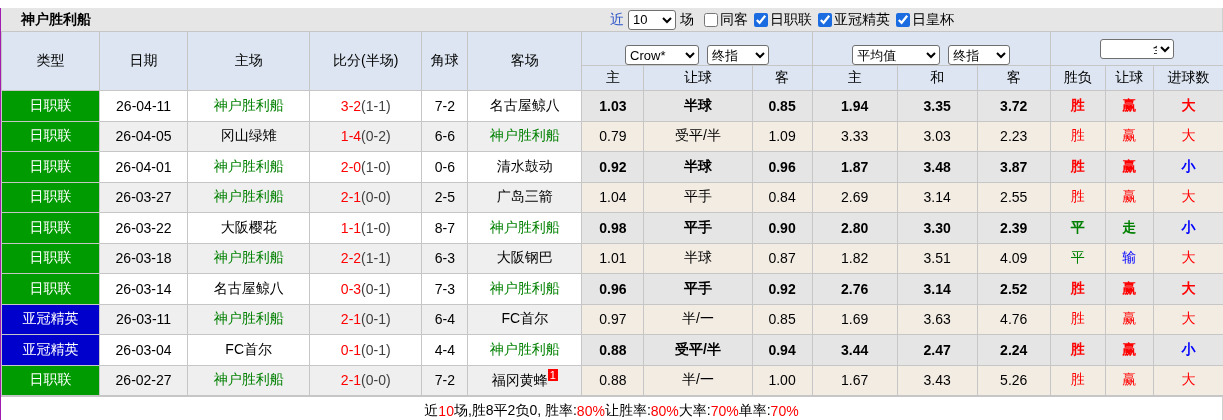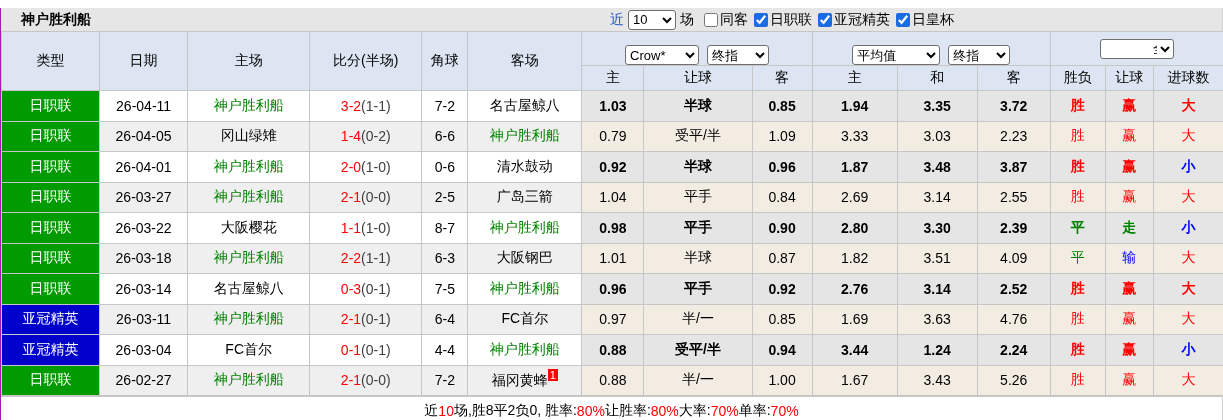--- a/index.html
+++ b/index.html
@@ -232,21 +232,21 @@
             <td class="num-cell">4.09</td>
             <td class="num-cell t-green">平</td>
             <td class="num-cell t-blue">输</td>
             <td class="num-cell t-red">大</td>
           </tr>
           <tr class="row-odd">
             <td class="lg-green">日职联</td>
             <td>26-03-14</td>
             <td class="team t-black">名古屋鲸八</td>
             <td><span class="t-red">0-3</span><span class="score-half">(0-1)</span></td>
-            <td>7-5</td>
+            <td>7-3</td>
             <td class="team t-green"><span>神户胜利船</span></td>
             <td class="num-cell">0.96</td>
             <td class="num-cell">平手</td>
             <td class="num-cell">0.92</td>
             <td class="num-cell">2.76</td>
             <td class="num-cell">3.14</td>
             <td class="num-cell">2.52</td>
             <td class="num-cell t-red">胜</td>
             <td class="num-cell t-red">赢</td>
             <td class="num-cell t-red">大</td>
@@ -272,21 +272,21 @@
             <td class="lg-blue">亚冠精英</td>
             <td>26-03-04</td>
             <td class="team t-black">FC首尔</td>
             <td><span class="t-red">0-1</span><span class="score-half">(0-1)</span></td>
             <td>4-4</td>
             <td class="team t-green"><span>神户胜利船</span></td>
             <td class="num-cell">0.88</td>
             <td class="num-cell">受平/半</td>
             <td class="num-cell">0.94</td>
             <td class="num-cell">3.44</td>
-            <td class="num-cell">1.24</td>
+            <td class="num-cell">2.47</td>
             <td class="num-cell">2.24</td>
             <td class="num-cell t-red">胜</td>
             <td class="num-cell t-red">赢</td>
             <td class="num-cell t-blue">小</td>
           </tr>
           <tr class="row-even">
             <td class="lg-green">日职联</td>
             <td>26-02-27</td>
             <td class="team t-green">神户胜利船</td>
             <td><span class="t-red">2-1</span><span class="score-half">(0-0)</span></td>

